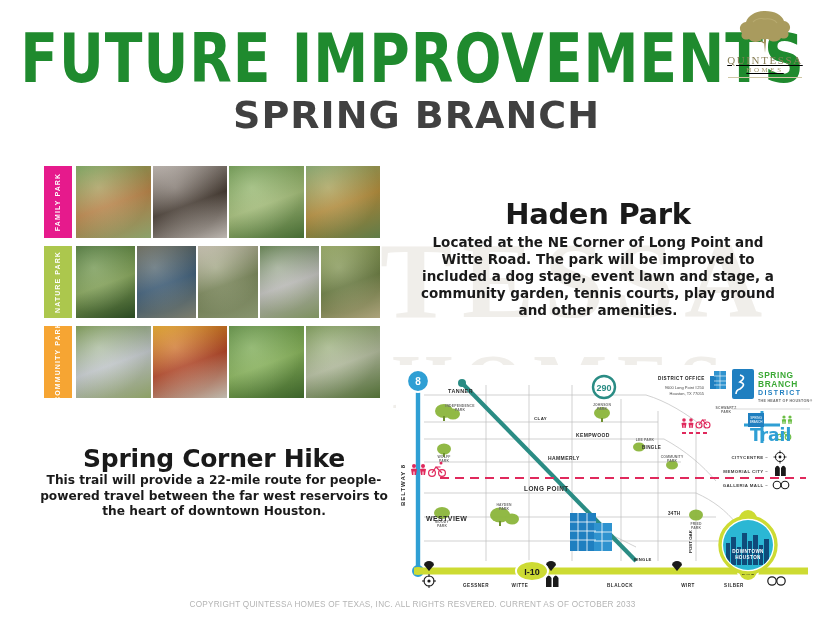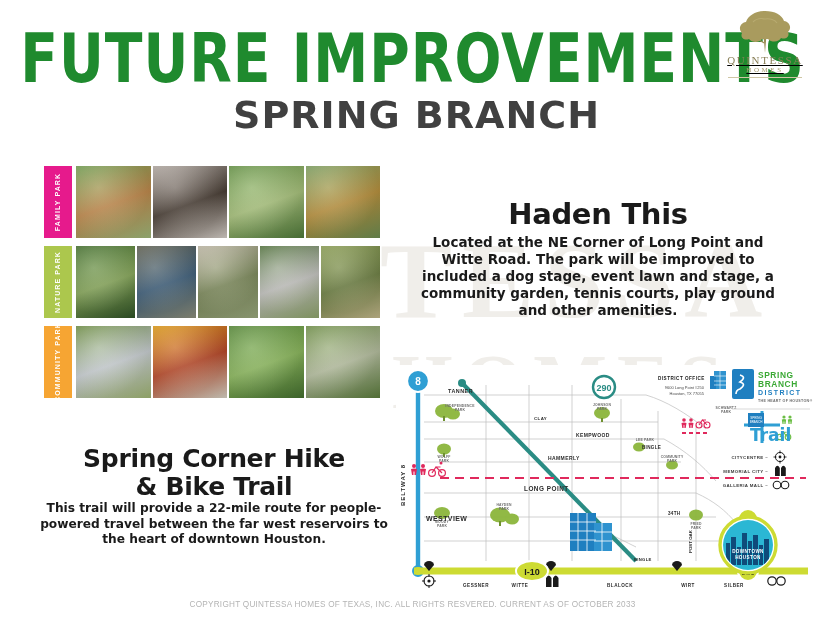--- a/index.html
+++ b/index.html
@@ -208,28 +208,27 @@
           <div style="position: absolute; inset: 0px; background: radial-gradient(circle at 30% 30%, rgba(255, 255, 255, 0.22), rgba(0, 0, 0, 0.12) 70%);"></div>
         </div>
         <div class="pg-photo" style="background: linear-gradient(160deg, rgb(122, 154, 82) 0%, rgb(182, 191, 160) 52%, rgb(91, 124, 60) 100%);">
           <div style="position: absolute; inset: 0px; background: radial-gradient(circle at 30% 30%, rgba(255, 255, 255, 0.22), rgba(0, 0, 0, 0.12) 70%);"></div>
         </div>
       </div>
     </div>
   </div>
 
 <div id="haden-block">
-  <div id="haden-title">Haden This</div>
+  <div id="haden-title">Haden Park</div>
   <div id="haden-body">Located at the NE Corner of Long Point and Witte Road. The park will be improved to included a dog stage, event lawn and stage, a community garden, tennis courts, play ground and other amenities.</div>
 </div>
 
 <div id="trail-block">
   <div id="trail-title">
     <span>Spring Corner Hike</span><br>
-    <span>&amp; Bike Trail</span>
   </div>
   <div id="trail-body">This trail will provide a 22-mile route for people-powered travel between the far west reservoirs to the heart of downtown Houston.</div>
 </div>
 
 <div id="map-block">
   <svg id="map-svg" width="420" height="232" viewBox="0 0 420 232">
     <rect x="0" y="0" width="420" height="232" fill="#ffffff"></rect>
 
     <g stroke="#bdbdbd" stroke-width="0.7" fill="none">
       <line x1="28" y1="30" x2="250" y2="30"></line>

